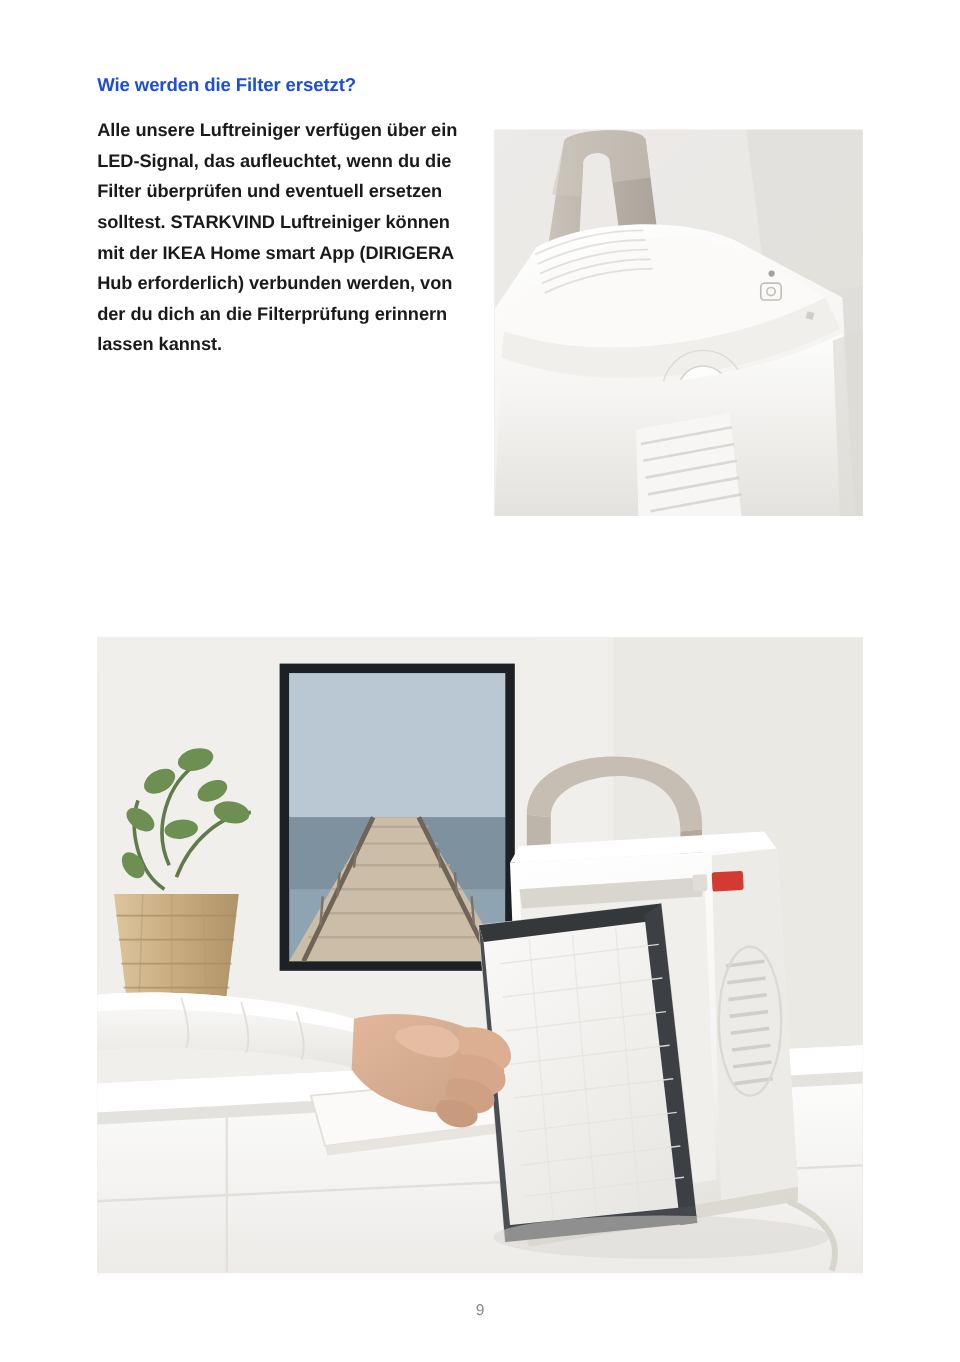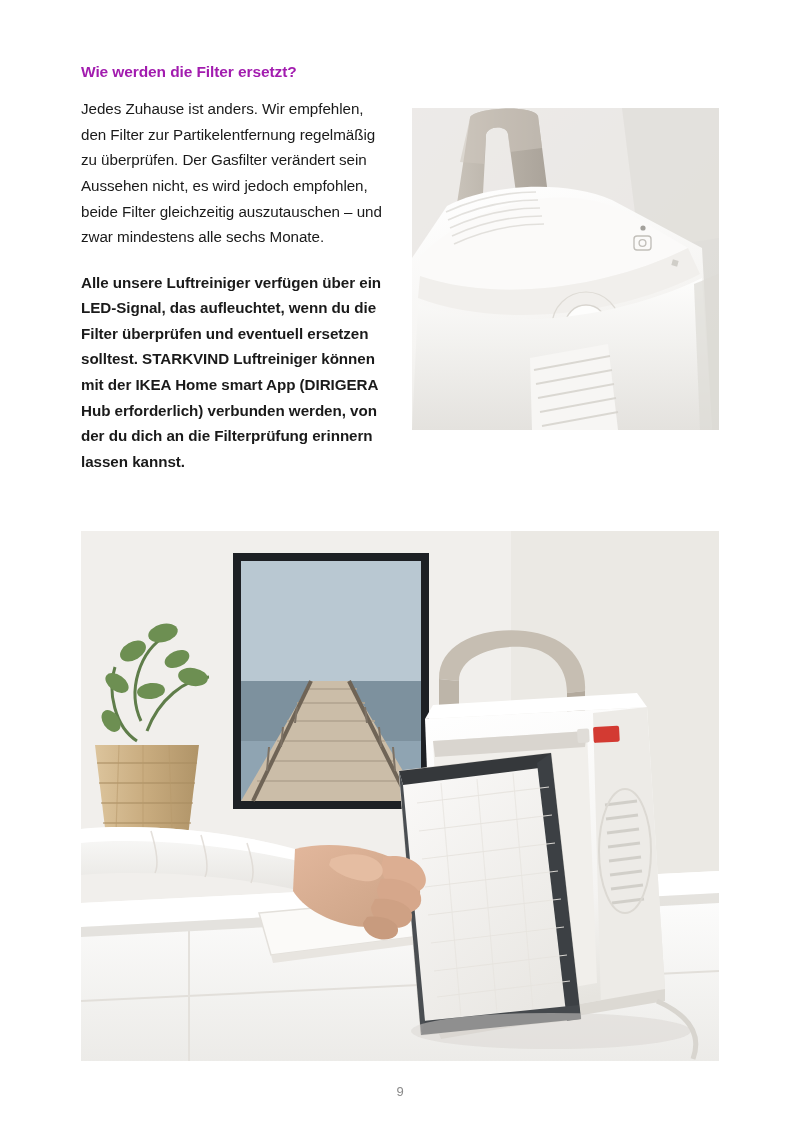--- a/index.html
+++ b/index.html
@@ -27,21 +27,21 @@
     position: absolute;
     left: 81px;
     top: 62px;
     width: 310px;
   }
 
   .heading {
     font-size: 15.5px;
     font-weight: bold;
     letter-spacing: -0.1px;
-    color: #a21caf;
+    color: #1d4ed8;
     margin: 0 0 14px 0;
     line-height: 1.3;
   }
 
   .para {
     font-size: 15.2px;
     line-height: 25.6px;
     color: #1a1a1a;
     margin: 0 0 20px 0;
     letter-spacing: -0.05px;
@@ -82,21 +82,20 @@
 
   svg { display: block; }
 </style>
 </head>
 <body>
 
 <div class="page">
 
   <div class="text-col">
     <h1 class="heading">Wie werden die Filter ersetzt?</h1>
-    <p class="para">Jedes Zuhause ist anders. Wir empfehlen, den Filter zur Partikelentfernung regelmäßig zu überprüfen. Der Gasfilter verändert sein Aussehen nicht, es wird jedoch empfohlen, beide Filter gleichzeitig auszutauschen – und zwar mindestens alle sechs Monate.</p>
     <p class="para">Alle unsere Luftreiniger verfügen über ein LED-Signal, das aufleuchtet, wenn du die Filter überprüfen und eventuell ersetzen solltest. STARKVIND Luftreiniger können mit der IKEA Home smart App (DIRIGERA Hub erforderlich) verbunden werden, von der du dich an die Filterprüfung erinnern lassen kannst.</p>
   </div>
 
   <div class="photo-top">
     <svg width="307" height="322" viewBox="0 0 307 322" aria-hidden="true">
       <defs>
         <linearGradient id="bgTop" x1="0" y1="0" x2="1" y2="1">
           <stop offset="0%" stop-color="#f2f1ef"></stop>
           <stop offset="55%" stop-color="#e7e6e3"></stop>
           <stop offset="100%" stop-color="#dedcd8"></stop>

